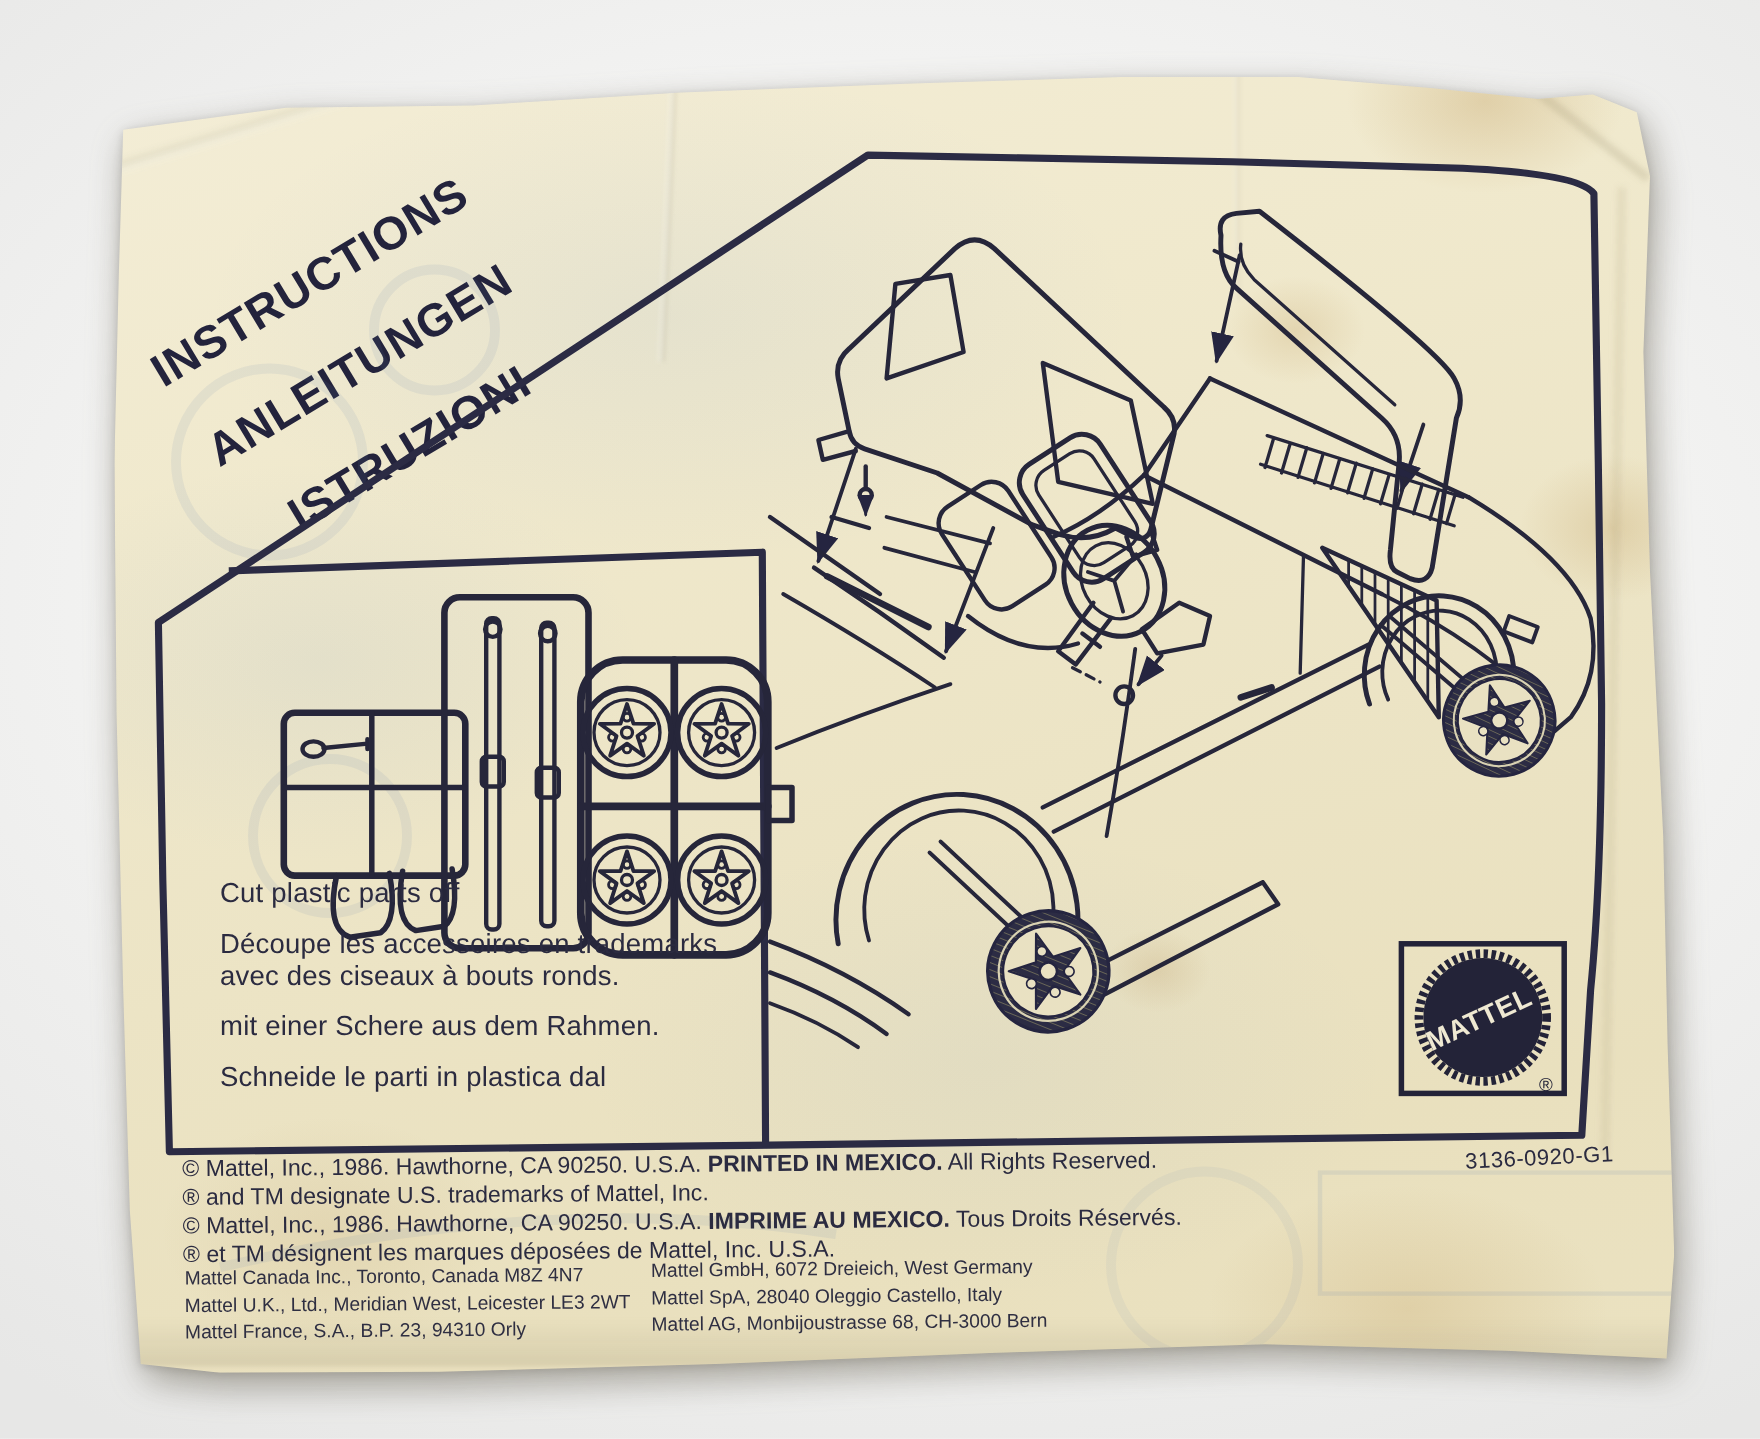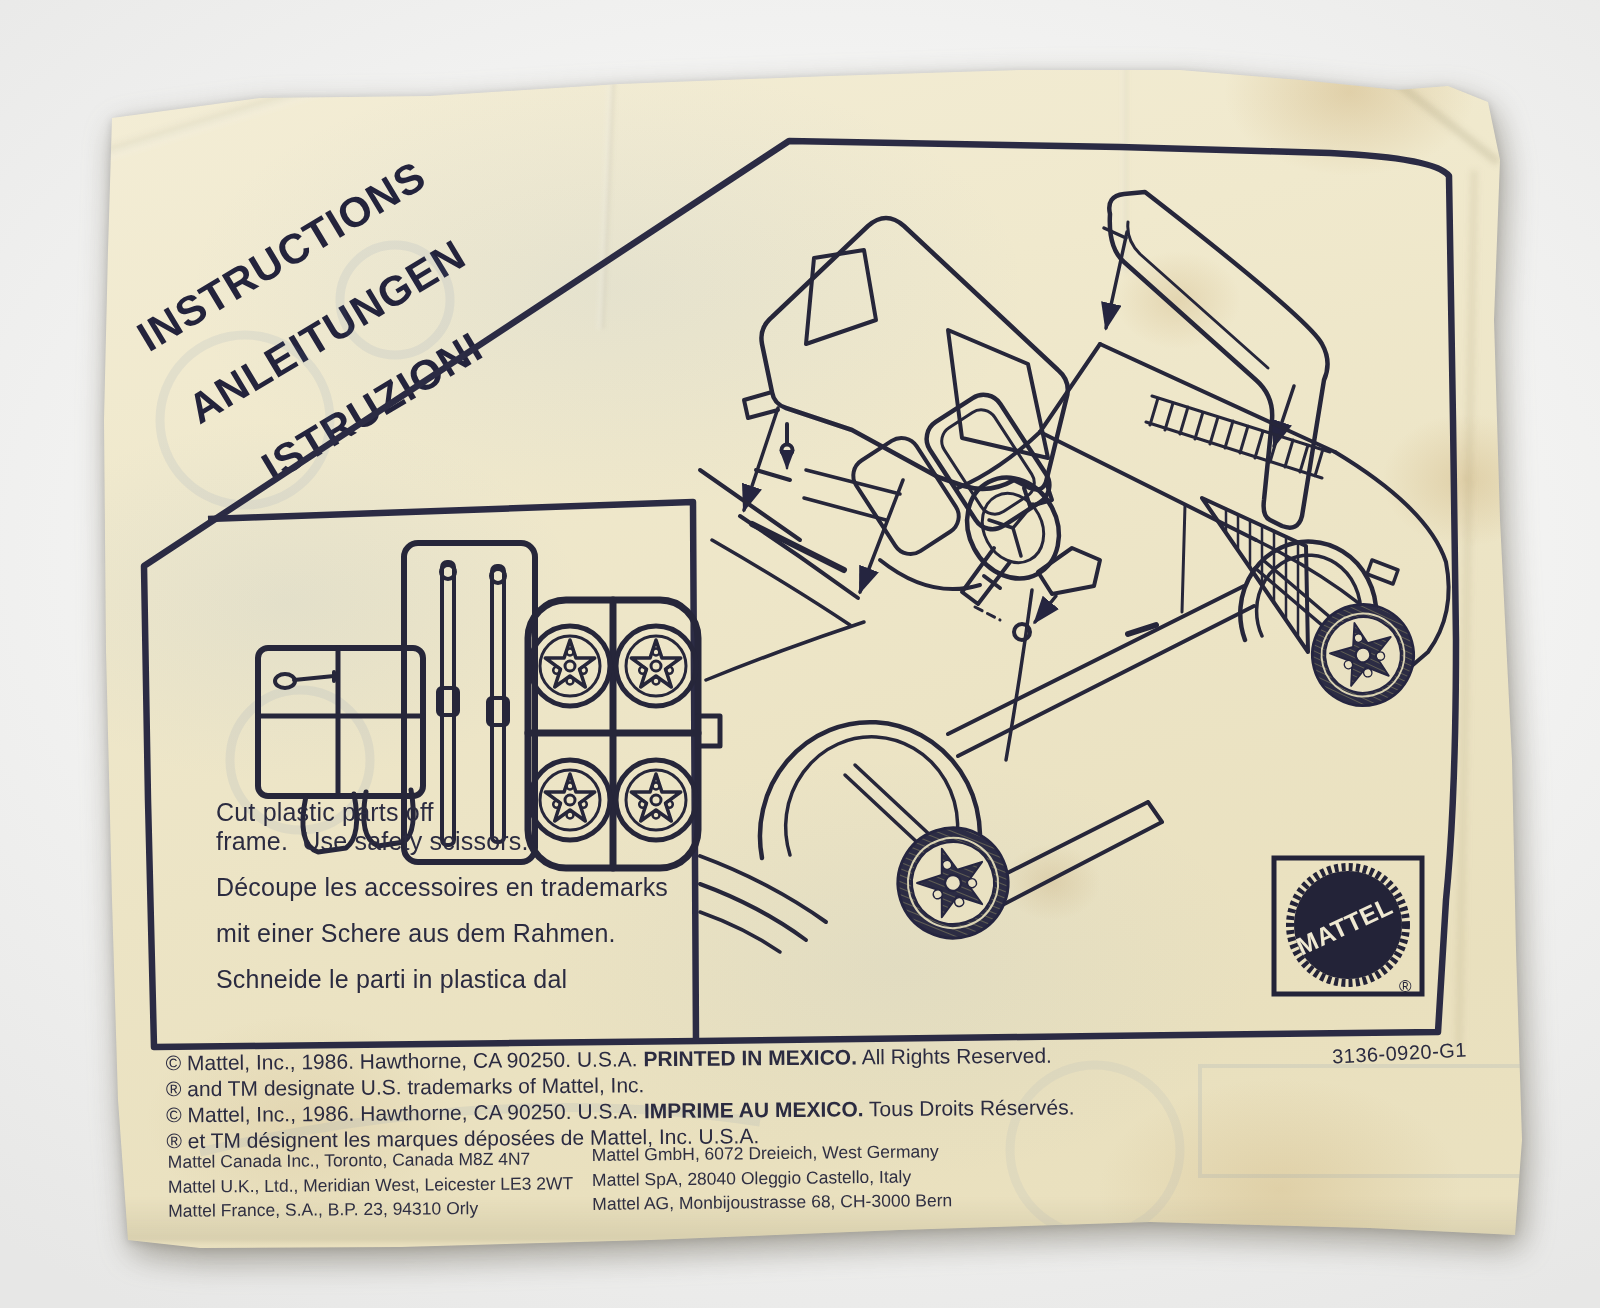--- a/index.html
+++ b/index.html
@@ -31,21 +31,21 @@
     position:absolute; left:110px; top:200px; width:434px;
     transform:rotate(-31deg);
     text-align:center; font-weight:bold; font-size:42px; line-height:88px;
     letter-spacing:1px; color:#23233c; white-space:nowrap;
   }
   .art { position:absolute; inset:0; width:1600px; height:1308px; }
   .instructions {
     position:absolute; left:200px; top:798px; width:500px;
     font-size:25px; line-height:29px; color:#2b2b40; letter-spacing:0.2px;
   }
-  .instructions p { margin:0 0 17px 16px; }
+  .instructions p { margin:0 0 17px 0; }
   .instructions span { display:block; white-space:nowrap; }
   .legal {
     position:absolute; left:166px; top:1046px; width:1000px;
     font-size:21px; line-height:26px; color:#2b2b40;
     transform:rotate(-0.5deg);
   }
   .legal .bold { font-weight:bold; }
   .legal div { white-space:nowrap; }
   .addr {
     position:absolute; font-size:17.5px; line-height:24.5px; color:#2f2f42;
@@ -260,24 +260,24 @@
           <circle cx="1348" cy="925" r="58" fill="none" stroke="#232338" stroke-width="8" stroke-dasharray="4 3.2"></circle>
           <circle cx="1348" cy="925" r="54" fill="#232338"></circle>
           <text transform="translate(1348 934) rotate(-25)" text-anchor="middle" font-family="Liberation Sans, sans-serif" font-weight="bold" font-size="25" letter-spacing="0.5" fill="#efe9d2">MATTEL</text>
           <text x="1399" y="992" font-family="Liberation Sans, sans-serif" font-size="17" fill="#232338">®</text>
         </g>
       </svg>
 
       <div class="instructions">
         <p>
           <span>Cut plastic parts off</span>
-          <span>frame.&nbsp; Use safety scissors.</span>
         </p>
         <p>
           <span>Découpe les accessoires en trademarks</span>
+          <span>avec des ciseaux à bouts ronds.</span>
         </p>
         <p>
           <span>mit einer Schere aus dem Rahmen.</span>
         </p>
         <p>
           <span>Schneide le parti in plastica dal</span>
         </p>
       </div>
 
       <div class="legal">

